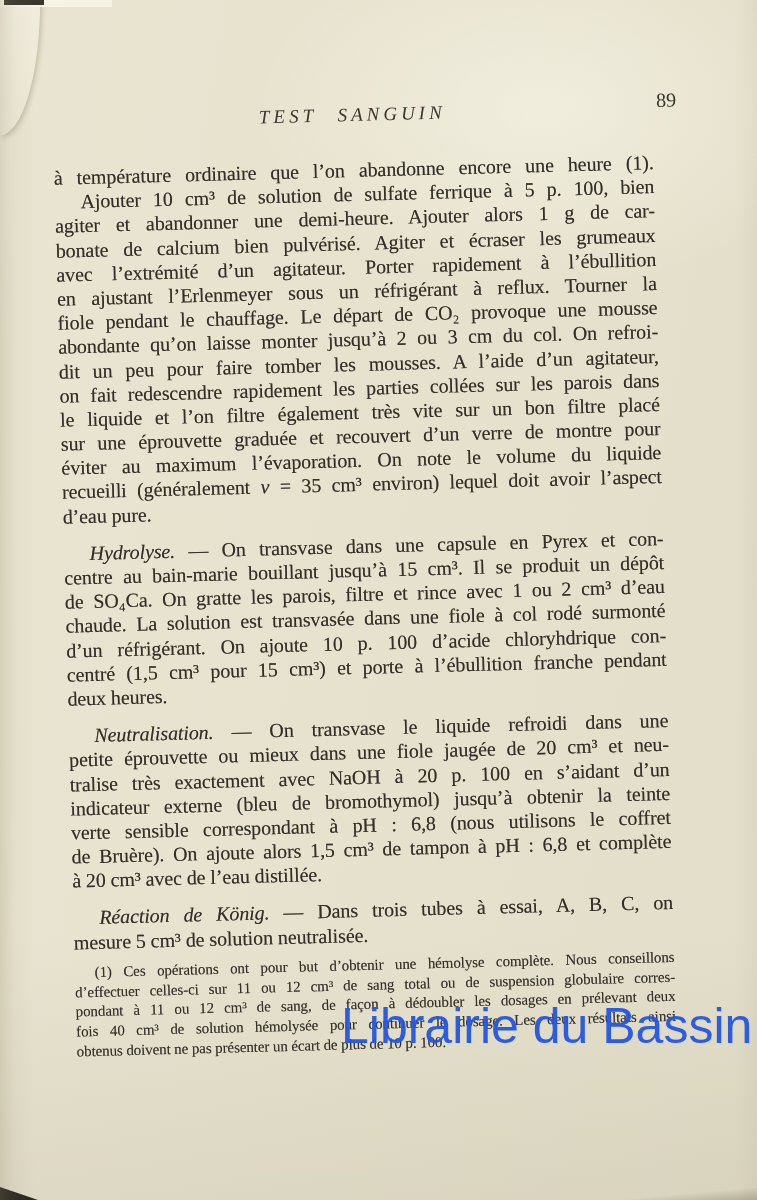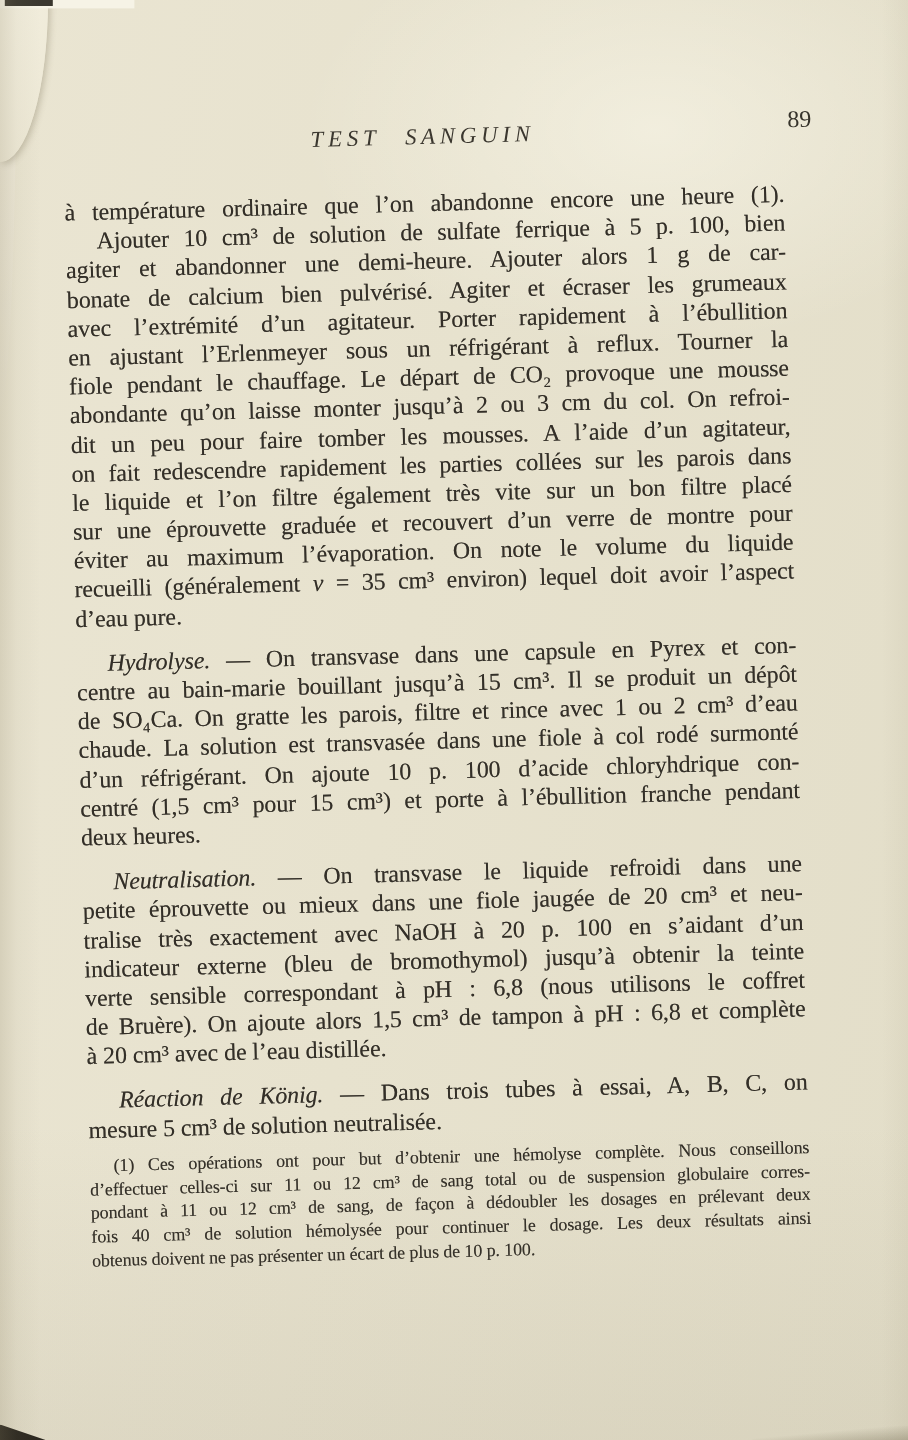--- a/index.html
+++ b/index.html
@@ -154,16 +154,17 @@
       </div>
     <div class="footnote">
         <div class="line indent"><span>(1) Ces opérations ont pour but d’obtenir une hémolyse complète. Nous conseillons</span></div>
         <div class="line"><span>d’effectuer celles-ci sur 11 ou 12 cm³ de sang total ou de suspension globulaire corres-</span></div>
         <div class="line"><span>pondant à 11 ou 12 cm³ de sang, de façon à dédoubler les dosages en prélevant deux</span></div>
         <div class="line"><span>fois 40 cm³ de solution hémolysée pour continuer le dosage. Les deux résultats ainsi</span></div>
         <div class="line last"><span>obtenus doivent ne pas présenter un écart de plus de 10 p. 100.</span></div>
       </div>
   </div>
 
+  <div class="watermark" style="color: rgb(35, 86, 232);">Librairie du Bassin</div>
 
   <div class="corner-bl"></div>
   <div class="corner-br"></div>
 </div>
 
 </body></html>

